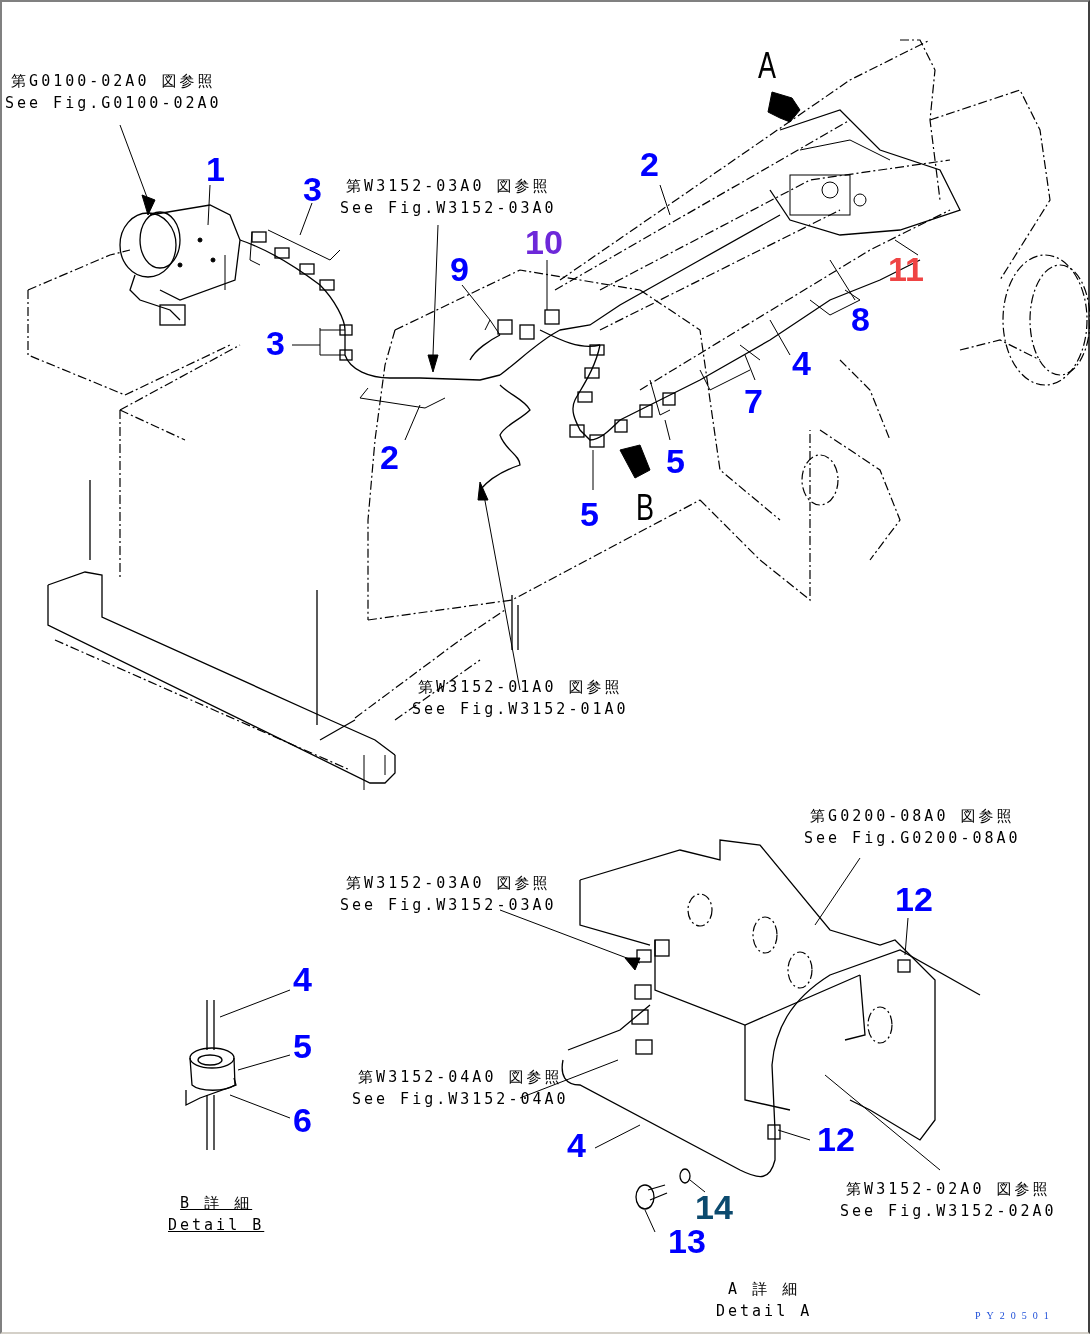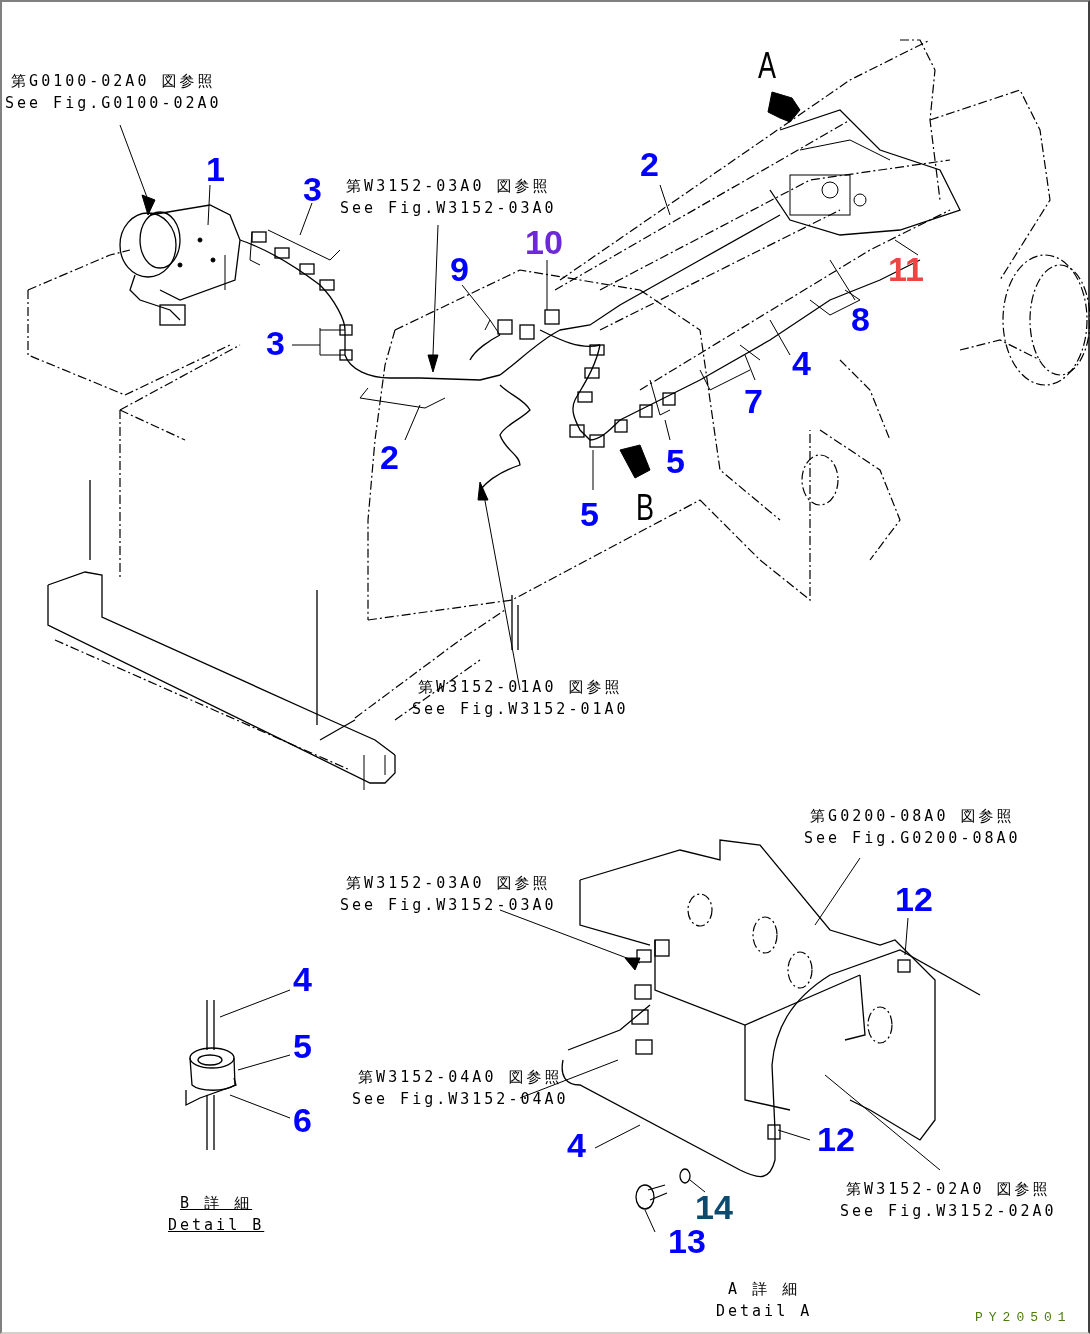--- a/index.html
+++ b/index.html
@@ -6,21 +6,21 @@
   body { width:1090px; height:1334px; position:relative; overflow:hidden; font-family:"DejaVu Sans Mono", monospace; }
   #frame { position:absolute; left:0; top:0; width:1086px; height:1330px; border-left:2px solid #808080; border-top:2px solid #808080; border-right:2px solid #404040; border-bottom:2px solid #d4d0c8; background:#fff; }
   svg.drawing { position:absolute; left:0; top:0; width:1090px; height:1334px; }
   .ln { stroke:#000; stroke-width:1.3; fill:none; }
   .dash { stroke:#000; stroke-width:1.2; fill:none; stroke-dasharray:9 3 2 3; }
   .thin { stroke:#000; stroke-width:1; fill:none; }
   .fillblk { fill:#000; stroke:#000; }
   .callout { position:absolute; color:#0000ff; font-family:"Liberation Sans", sans-serif; font-weight:bold; font-size:34px; line-height:1; }
   .ref { position:absolute; font-family:"DejaVu Sans Mono", monospace; font-size:15px; letter-spacing:3px; color:#000; line-height:22px; white-space:pre;text-align:center; }
   .view { position:absolute; font-family:"Liberation Sans", sans-serif; font-size:36px; color:#000; line-height:1; transform:scaleX(0.75); transform-origin:left top; }
-  .code { position:absolute; font-family:Liberation Mono, monospace; font-size:13px; letter-spacing:6px; color:#4d7c0f; }
+  .code { position:absolute; font-family:Liberation Serif, serif; font-size:10px; letter-spacing:6px; color:#1d4ed8; }
 </style>
 </head>
 <body>
 
 <div id="frame"></div>
 
 <svg class="drawing" viewBox="0 0 1090 1334">
 
   <g>
     <polyline class="dash" points="28,290 28,355 125,395"></polyline>

